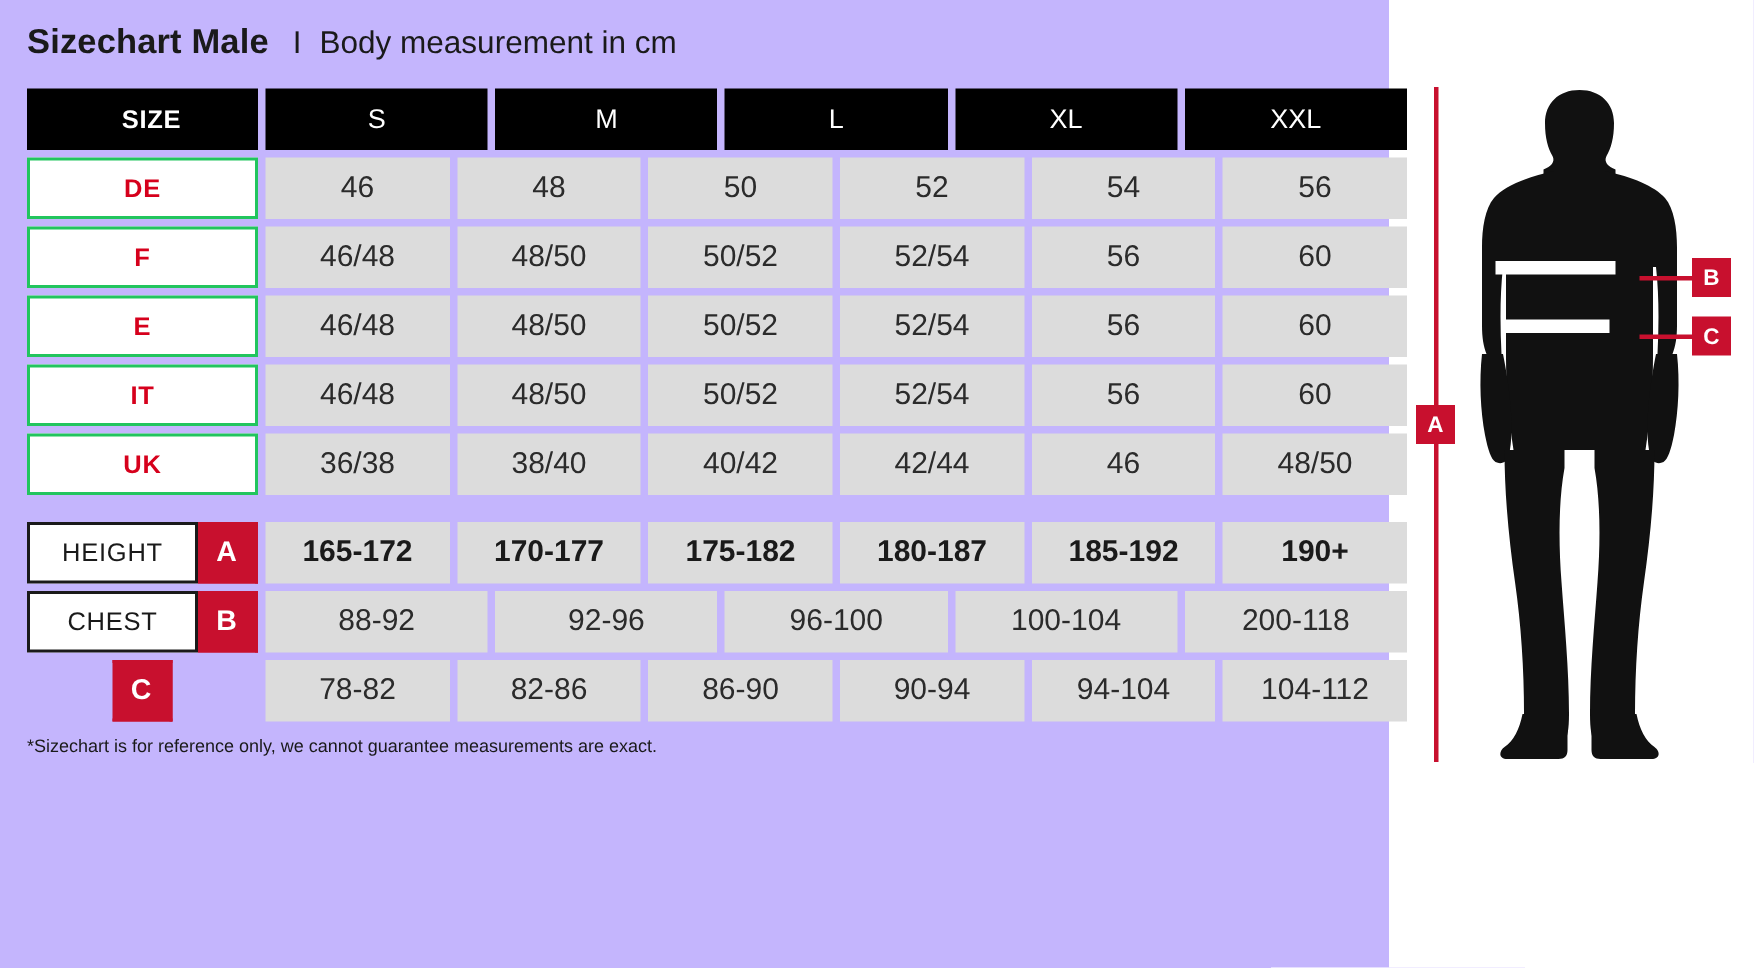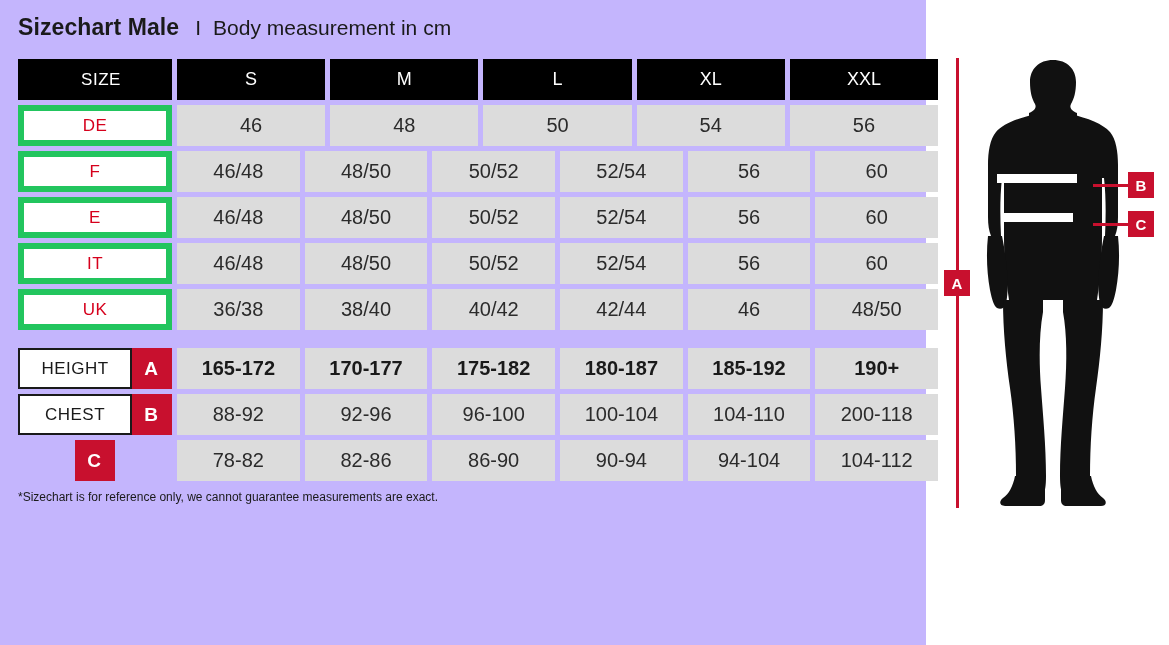--- a/index.html
+++ b/index.html
@@ -65,29 +65,29 @@
     flex: 0 0 154px;
     display: flex;
     align-items: center;
     justify-content: center;
     font-size: 17px;
     margin-right: 5px;
   }
   .label-cell.header {
     background: #000;
     color: #fff;
-    font-weight: normal;
+    font-weight: bold;
     letter-spacing: 0.5px;
     padding-left: 12px;
   }
   .label-cell.country {
     background: #fff;
-    border: 6px solid #22c55e;
+    border: 2px solid #22c55e;
     color: #d6001c;
-    font-weight: normal;
+    font-weight: bold;
     letter-spacing: 0.5px;
   }
   .label-cell.measure {
     width: 154px;
     flex: 0 0 154px;
     margin-right: 5px;
     padding: 0;
     display: flex;
     align-items: stretch;
     background: transparent;
@@ -230,20 +230,21 @@
       <div class="cell header">L</div>
       <div class="cell header">XL</div>
       <div class="cell header">XXL</div>
     </div>
 
     <div class="row">
       <div class="label-cell country">DE</div>
       <div class="cell">46</div>
       <div class="cell">48</div>
       <div class="cell">50</div>
+      <div class="cell">52</div>
       <div class="cell">54</div>
       <div class="cell">56</div>
     </div>
 
     <div class="row">
       <div class="label-cell country">F</div>
       <div class="cell">46/48</div>
       <div class="cell">48/50</div>
       <div class="cell">50/52</div>
       <div class="cell">52/54</div>
@@ -298,21 +299,20 @@
 
     <div class="row">
       <div class="label-cell measure">
         <div class="measure-name">CHEST</div>
         <div class="measure-key">B</div>
       </div>
       <div class="cell">88-92</div>
       <div class="cell">92-96</div>
       <div class="cell">96-100</div>
       <div class="cell">100-104</div>
-      <div class="cell">104-110</div>
       <div class="cell">200-118</div>
     </div>
 
     <div class="row">
       <div class="label-cell measure">
         <div class="measure-key">C</div>
       </div>
       <div class="cell">78-82</div>
       <div class="cell">82-86</div>
       <div class="cell">86-90</div>

